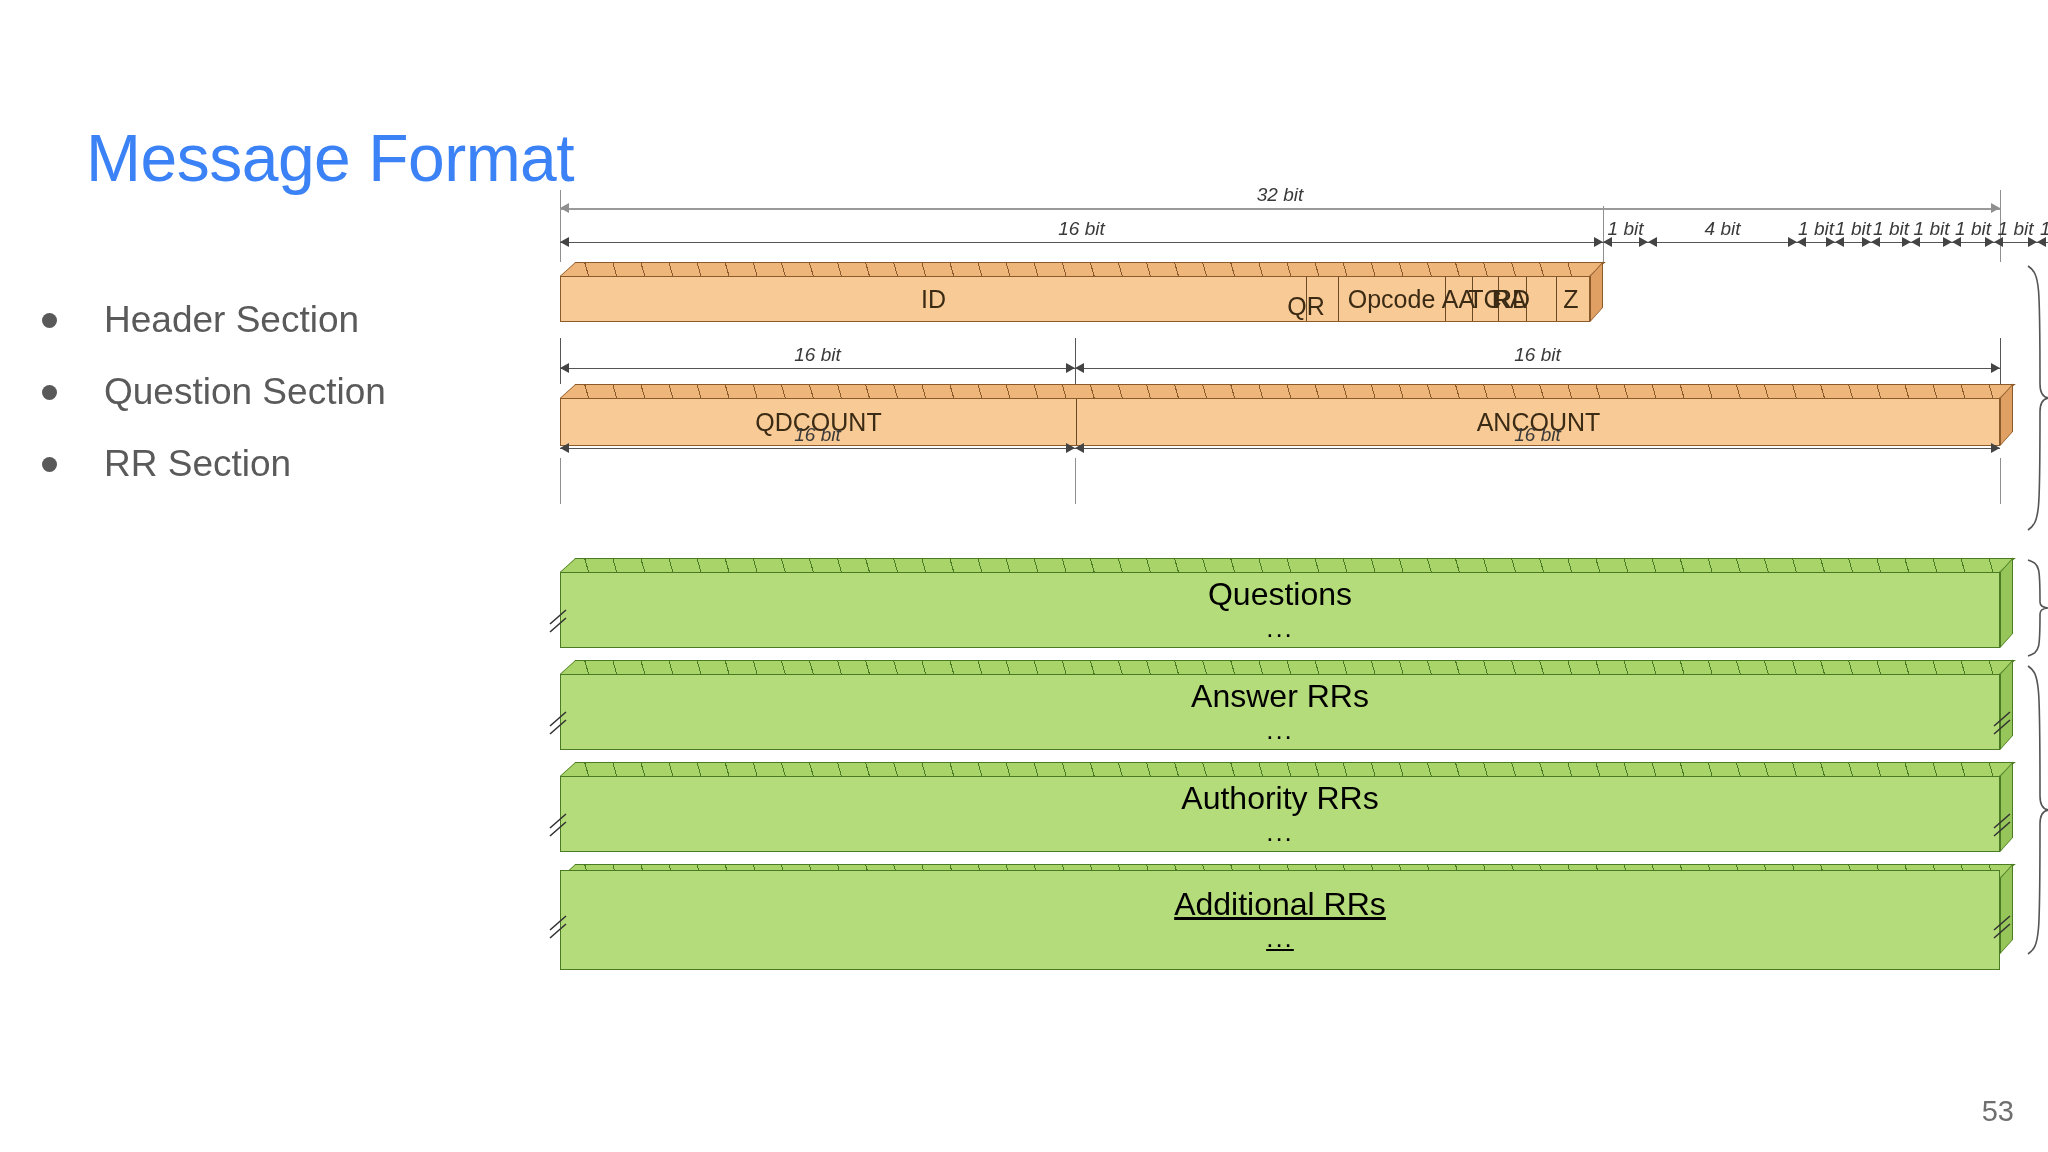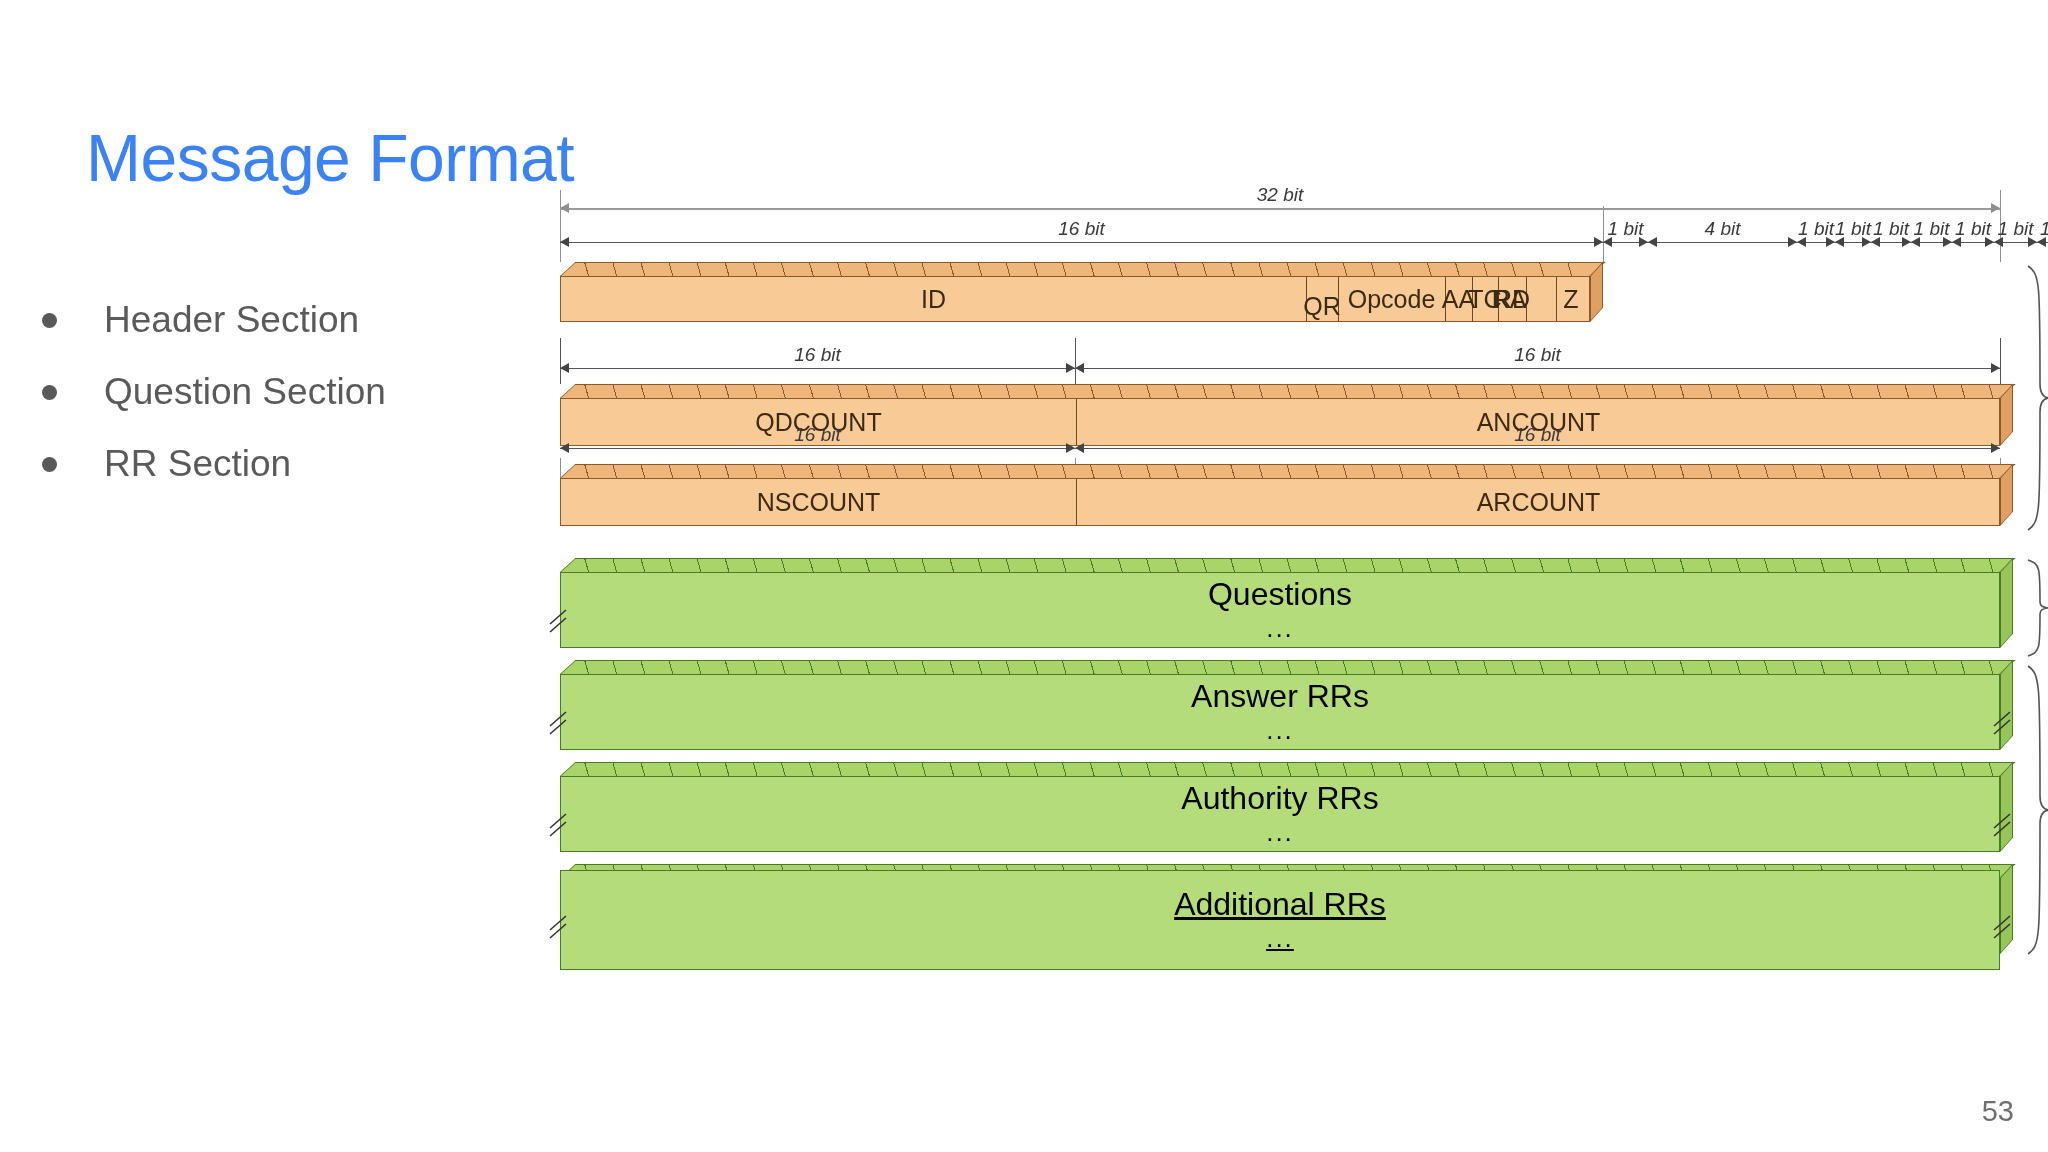--- a/index.html
+++ b/index.html
@@ -314,21 +314,21 @@
 
       <div class="field-sep" style="left:745px;"></div>
       <div class="field-sep" style="left:777px;"></div>
       <div class="field-sep" style="left:884px;"></div>
       <div class="field-sep" style="left:911px;"></div>
       <div class="field-sep" style="left:937px;"></div>
       <div class="field-sep" style="left:965px;"></div>
       <div class="field-sep" style="left:995px;"></div>
 
       <div class="field-cell" style="left:0px;   width:745px;text-align:right;">ID</div>
-      <div class="field-cell" style="left:745px; width:32px;margin-top:14px;">QR</div>
+      <div class="field-cell" style="left:729px; width:32px;margin-top:14px;">QR</div>
       <div class="field-cell" style="left:777px; width:107px;">Opcode</div>
       <div class="field-cell" style="left:884px; width:27px;">AA</div>
       <div class="field-cell" style="left:911px; width:26px;">TC</div>
       <div class="field-cell" style="left:937px; width:28px;">RD</div>
       <div class="field-cell" style="left:933px; width:30px;">RA</div>
       <div class="field-cell" style="left:995px; width:30px;">Z</div>
     </div>
   </div>
 
 
@@ -369,31 +369,20 @@
       <div class="dim-arrow-r"></div>
     <div class="dim-label">16 bit</div>
   </div>
   <div class="dim" style="left:515px; top:246px; width:925px;">
     <div class="dim-line"></div>
       <div class="dim-arrow-l"></div>
       <div class="dim-arrow-r"></div>
     <div class="dim-label">16 bit</div>
   </div>
 
-  <div class="bar orange" style="left:0px; top:274px; width:1440px; height:62px;">
-    <div class="bar-top" style="width:1440px;">
-      <div class="hatch" style="background:repeating-linear-gradient(74deg, transparent 0 26px, #8a5a2b 26px 27px);"></div>
-    </div>
-    <div class="bar-side" style="left:1440px; top:14px; height:48px;"></div>
-    <div class="bar-face" style="top:14px; width:1440px; height:48px;">
-      <div class="field-sep" style="left:515px;"></div>
-      <div class="field-cell" style="left:0px;   width:515px;">NSCOUNT</div>
-      <div class="field-cell" style="left:515px; width:925px;">ARCOUNT</div>
-    </div>
-  </div>
 
   <div class="bar green" style="left:0px; top:368px; width:1440px; height:90px;">
     <div class="bar-top" style="width:1440px;">
       <div class="hatch" style="background:repeating-linear-gradient(74deg, transparent 0 26px, #4a7a23 26px 27px);"></div>
     </div>
     <div class="bar-side" style="left:1440px; top:14px; height:76px;"></div>
     <div class="bar-face" style="top:14px; width:1440px; height:76px;">
       <div class="bar-label big">
         <span>Questions</span>
         <span class="dots">...</span>

